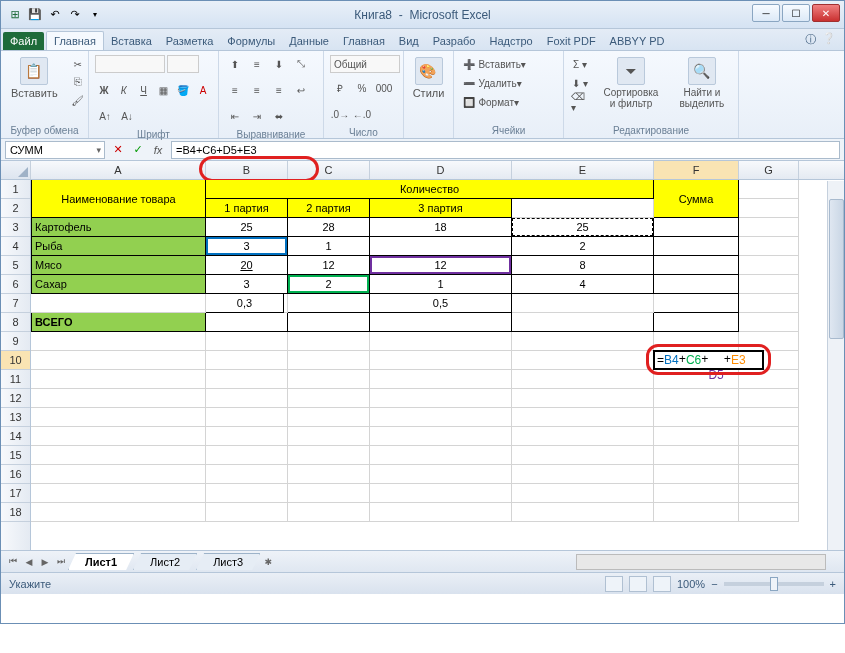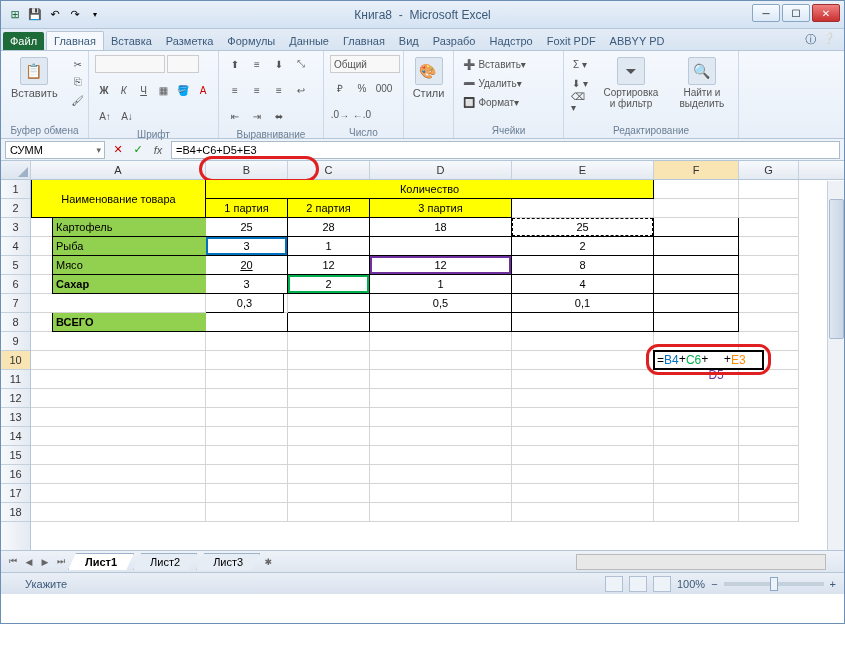--- a/index.html
+++ b/index.html
@@ -38,32 +38,32 @@
 .ch { border-right: 1px solid #c5d0dd; text-align: center; line-height: 18px; cursor: pointer; }
 .ch.active { background: #f9e4b3; }
 .grid-area { position: relative; height: 370px; display: flex; overflow: hidden; }
 .row-headers { width: 30px; background: linear-gradient(90deg,#f7f9fc,#e4eaf2); border-right: 1px solid #b5c6d9; }
 .rh { height: 19px; border-bottom: 1px solid #c5d0dd; text-align: center; font-size: 11px; line-height: 18px; color: #333; cursor: pointer; }
 .rh.active { background: #f9e4b3; }
 .grid { position: relative; flex: 1; background: #fff; }
 .cell { position: absolute; border-right: 1px solid #d4d4d4; border-bottom: 1px solid #d4d4d4; height: 19px; font-size: 11px; padding: 0 3px; display: flex; align-items: center; background: #fff; }
 .cell.tblborder { border-right: 1px solid #000; border-bottom: 1px solid #000; }
 .cell.hdr-yellow { background: #ffff00; justify-content: center; font-weight: normal; }
-.cell.hdr-green { background: #92d050; margin-left: 21px; }
+.cell.hdr-green { background: #92d050; }
 .cell.calign { justify-content: center; }
 .active-cell-overlay { position: absolute; border: 2px solid #000; background: #fff; font-family: 'Courier New', monospace; font-size: 12px; display: flex; align-items: center; padding: 0 2px; }
 .callout-ring { position: absolute; border: 3px solid #e02020; border-radius: 12px; pointer-events: none; }
 .marching { position: absolute; border: 1.5px dashed #000; pointer-events: none; }
 .color-border { position: absolute; pointer-events: none; border-width: 2px; border-style: solid; }
 .sheet-tabs { height: 22px; background: linear-gradient(#eef2f8,#dfe7f1); display: flex; align-items: center; border-top: 1px solid #b5c6d9; font-size: 11px; padding-left: 4px; position: relative; }
 .navbtn { width: 16px; height: 16px; display: flex; align-items: center; justify-content: center; color: #666; cursor: pointer; font-size: 9px; }
 .stab { padding: 2px 12px; border: 1px solid #9db3c9; border-bottom: none; background: #e6edf5; margin-left: -1px; cursor: pointer; clip-path: polygon(8px 0, 100% 0, calc(100% - 8px) 100%, 0 100%); padding-left: 16px; padding-right: 16px; }
 .stab.active { background: #fff; font-weight: bold; }
 .hscroll { position: absolute; right: 18px; width: 250px; height: 16px; background: #e8e8e8; border: 1px solid #bbb; }
-.statusbar { height: 22px; background: linear-gradient(#eaeff6,#d9e2ee); border-top: 1px solid #b5c6d9; display: flex; align-items: center; font-size: 11px; color: #3b5a7a; padding: 0 24px; position: relative; }
+.statusbar { height: 22px; background: linear-gradient(#eaeff6,#d9e2ee); border-top: 1px solid #b5c6d9; display: flex; align-items: center; font-size: 11px; color: #3b5a7a; padding: 0 8px; position: relative; }
 .view-controls { position: absolute; right: 8px; display: flex; align-items: center; gap: 6px; }
 .viewbtn { width: 18px; height: 16px; border: 1px solid #b0c0d2; background: #eef3f9; cursor: pointer; }
 .zoom-slider { width: 100px; height: 4px; background: #c5d0dd; position: relative; }
 .zoom-thumb { position: absolute; width: 8px; height: 14px; background: #eef3f9; border: 1px solid #8aa6c2; top: -5px; left: 46px; }
 .vscroll { position: absolute; right: 0; top: 180px; width: 17px; height: 370px; background: #eef2f7; border-left: 1px solid #c5d0dd; }
 .vscroll-thumb { width: 15px; height: 140px; background: linear-gradient(90deg,#dfe7f1,#c9d6e5); border: 1px solid #a8bace; margin: 18px auto; border-radius: 2px; }
 .fcolor-b4 { color: #0070c0; }
 .fcolor-c6 { color: #00b050; }
 .fcolor-d5 { color: #7030a0; margin-top: 29px; }
 .fcolor-e3 { color: #ff8c00; }
@@ -400,48 +400,48 @@
         <div class="cell " style="left: 708px; top: 247px; width: 60px;"></div>
         <div class="cell " style="left: 708px; top: 266px; width: 60px;"></div>
         <div class="cell " style="left: 708px; top: 285px; width: 60px;"></div>
         <div class="cell " style="left: 708px; top: 304px; width: 60px;"></div>
         <div class="cell " style="left: 708px; top: 323px; width: 60px;"></div>
         <div class="cell tblborder hdr-yellow calign" style="left: 0px; top: 0px; width: 175px; height: 38px; border-left: 1px solid rgb(0, 0, 0);">Наименование товара</div>
         <div class="cell tblborder hdr-yellow calign" style="left: 175px; top: 0px; width: 448px;">Количество</div>
         <div class="cell tblborder hdr-yellow calign" style="left: 175px; top: 19px; width: 82px;">1 партия</div>
         <div class="cell tblborder hdr-yellow calign" style="left: 257px; top: 19px; width: 82px;">2 партия</div>
         <div class="cell tblborder hdr-yellow calign" style="left: 339px; top: 19px; width: 142px;">3 партия</div>
+        <div class="cell tblborder hdr-yellow calign" style="left: 623px; top: 0px; width: 85px; height: 38px;">Сумма</div>
         <div class="cell tblborder hdr-green" style="left: 0px; top: 38px; width: 175px; border-left: 1px solid rgb(0, 0, 0);">Картофель</div>
         <div class="cell tblborder calign" style="left: 175px; top: 38px; width: 82px;">25</div>
         <div class="cell tblborder calign" style="left: 257px; top: 38px; width: 82px;">28</div>
         <div class="cell tblborder calign" style="left: 339px; top: 38px; width: 142px;">18</div>
         <div class="cell tblborder calign" style="left: 481px; top: 38px; width: 142px;">25</div>
         <div class="cell tblborder" style="left: 623px; top: 38px; width: 85px;"></div>
         <div class="cell tblborder hdr-green" style="left: 0px; top: 57px; width: 175px; border-left: 1px solid rgb(0, 0, 0);">Рыба</div>
         <div class="cell tblborder calign" style="left: 175px; top: 57px; width: 82px;">3</div>
         <div class="cell tblborder calign" style="left: 257px; top: 57px; width: 82px;">1</div>
         <div class="cell tblborder calign" style="left: 339px; top: 57px; width: 142px;"></div>
         <div class="cell tblborder calign" style="left: 481px; top: 57px; width: 142px;">2</div>
         <div class="cell tblborder" style="left: 623px; top: 57px; width: 85px;"></div>
         <div class="cell tblborder hdr-green" style="left: 0px; top: 76px; width: 175px; border-left: 1px solid rgb(0, 0, 0);">Мясо</div>
         <div class="cell tblborder calign" style="left: 175px; top: 76px; width: 82px; text-decoration: underline;">20</div>
         <div class="cell tblborder calign" style="left: 257px; top: 76px; width: 82px;">12</div>
         <div class="cell tblborder calign" style="left: 339px; top: 76px; width: 142px;">12</div>
         <div class="cell tblborder calign" style="left: 481px; top: 76px; width: 142px;">8</div>
         <div class="cell tblborder" style="left: 623px; top: 76px; width: 85px;"></div>
-        <div class="cell tblborder hdr-green" style="left: 0px; top: 95px; width: 175px; border-left: 1px solid rgb(0, 0, 0); font-weight: bold;">Сахар</div>
+        <div class="cell tblborder hdr-green" style="left: 0px; top: 95px; width: 175px; border-left: 1px solid rgb(0, 0, 0);">Сахар</div>
         <div class="cell tblborder calign" style="left: 175px; top: 95px; width: 82px;">3</div>
         <div class="cell tblborder calign" style="left: 257px; top: 95px; width: 82px;">2</div>
         <div class="cell tblborder calign" style="left: 339px; top: 95px; width: 142px;">1</div>
         <div class="cell tblborder calign" style="left: 481px; top: 95px; width: 142px;">4</div>
         <div class="cell tblborder" style="left: 623px; top: 95px; width: 85px;"></div>
         <div class="cell tblborder calign" style="left: 175px; top: 114px; width: 78px;">0,3</div>
         <div class="cell tblborder calign" style="left: 257px; top: 114px; width: 82px;"></div>
         <div class="cell tblborder calign" style="left: 339px; top: 114px; width: 142px;">0,5</div>
-        <div class="cell tblborder calign" style="left: 481px; top: 114px; width: 142px;">0,1</div>
         <div class="cell tblborder" style="left: 623px; top: 114px; width: 85px;"></div>
         <div class="cell tblborder hdr-green" style="left: 0px; top: 133px; width: 175px; font-weight: bold; border-left: 1px solid rgb(0, 0, 0);">ВСЕГО</div>
         <div class="cell tblborder" style="left: 175px; top: 133px; width: 82px;"></div>
         <div class="cell tblborder" style="left: 257px; top: 133px; width: 82px;"></div>
         <div class="cell tblborder" style="left: 339px; top: 133px; width: 142px;"></div>
         <div class="cell tblborder" style="left: 481px; top: 133px; width: 142px;"></div>
         <div class="cell tblborder" style="left: 623px; top: 133px; width: 85px;"></div>
         <div class="color-border" style="left: 175px; top: 57px; width: 81px; height: 18px; border-color: rgb(0, 112, 192);"></div>
         <div class="color-border" style="left: 257px; top: 95px; width: 81px; height: 18px; border-color: rgb(0, 176, 80);"></div>
         <div class="color-border" style="left: 339px; top: 76px; width: 141px; height: 18px; border-color: rgb(112, 48, 160);"></div>

